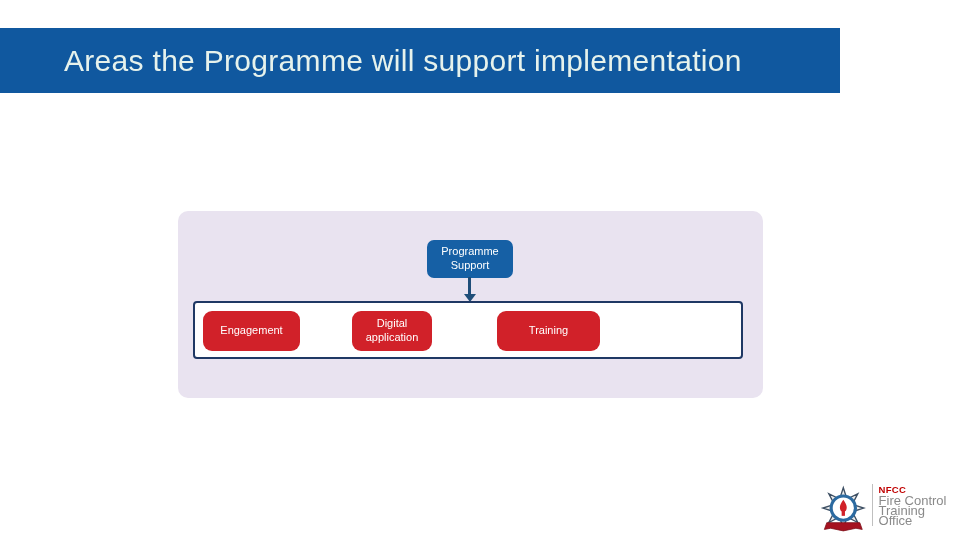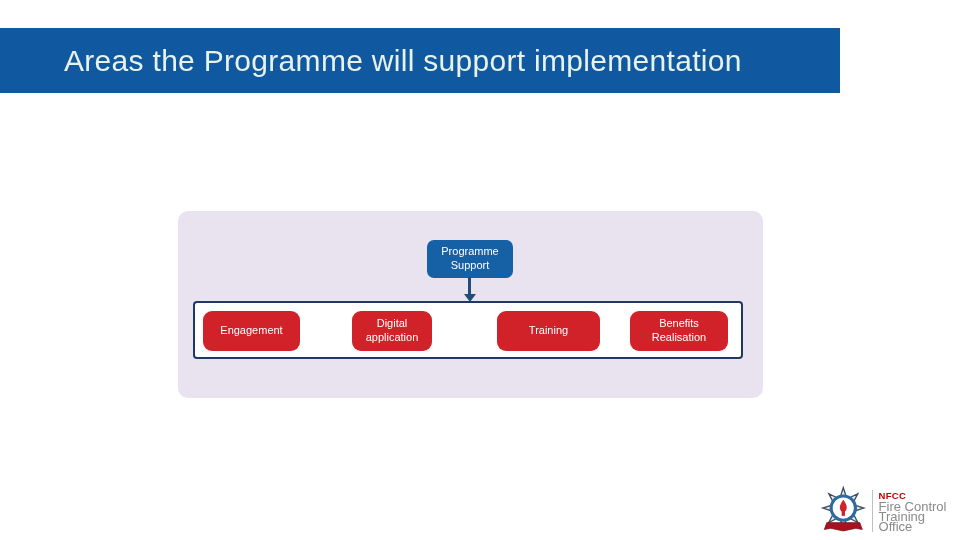--- a/index.html
+++ b/index.html
@@ -54,21 +54,21 @@
     background:#ffffff;border:2px solid var(--band-navy);border-radius:4px;
   }
   .child-node{
     top:311px;height:40px;background:var(--node-red);border-radius:9px;
   }
   .child-0{left:203px;width:97px;}
   .child-1{left:352px;width:80px;}
   .child-2{left:497px;width:103px;}
   .child-3{left:630px;width:98px;}
   .logo{
-    position:absolute;left:820px;top:484px;display:flex;align-items:center;
+    position:absolute;left:820px;top:484px;display:flex;align-items:flex-start;
   }
   .logo-sep{
     width:1px;height:42px;background:#bfbfbf;margin:0 6px 0 5px;
   }
   .logo-text{display:flex;flex-direction:column;justify-content:center;}
   .logo-abbr{
     color:var(--logo-red);font-weight:bold;font-size:9.5px;line-height:12px;
     letter-spacing:0.3px;
   }
   .logo-line{color:var(--logo-grey);font-size:13px;line-height:10px;}
@@ -95,23 +95,20 @@
 
   <div class="node child-node child-0">
     <span>Engagement</span>
   </div>
   <div class="node child-node child-1">
     <span>Digital application</span>
   </div>
   <div class="node child-node child-2">
     <span>Training</span>
   </div>
-  <div class="node child-node child-3">
-    <span>Benefits Realisation</span>
-  </div>
 
   <div class="logo">
     <svg width="48" height="53" viewBox="0 0 48 53">
       <polygon points="24,3 27.8,14.8 38.9,9.2 33.2,20.2 45,24 33.2,27.8 38.9,38.9 27.8,33.2 24,45 20.2,33.2 9.1,38.9 14.8,27.8 3,24 14.8,20.2 9.1,9.2 20.2,14.8" fill="#ececec" stroke="#3d4f63" stroke-width="1.4"></polygon>
       <circle cx="24" cy="24" r="12.5" fill="#ffffff" stroke="#2c6aa0" stroke-width="3.2"></circle>
       <path d="M24 15.5 C20.8 20 19.8 22.5 20.9 25.6 C21.9 28.5 26.1 28.5 27.1 25.6 C28.2 22.5 27.2 20 24 15.5 Z" fill="#d12129"></path>
       <rect x="22.3" y="26.5" width="3.4" height="5.5" fill="#d12129"></rect>
       <path d="M7 39 L41 39 L43.5 46 L37 44.8 L24 47.5 L11 44.8 L4.5 46 Z" fill="#A51220" stroke="#7c0e18" stroke-width="0.8"></path>
     </svg>
     <div class="logo-sep"></div>

